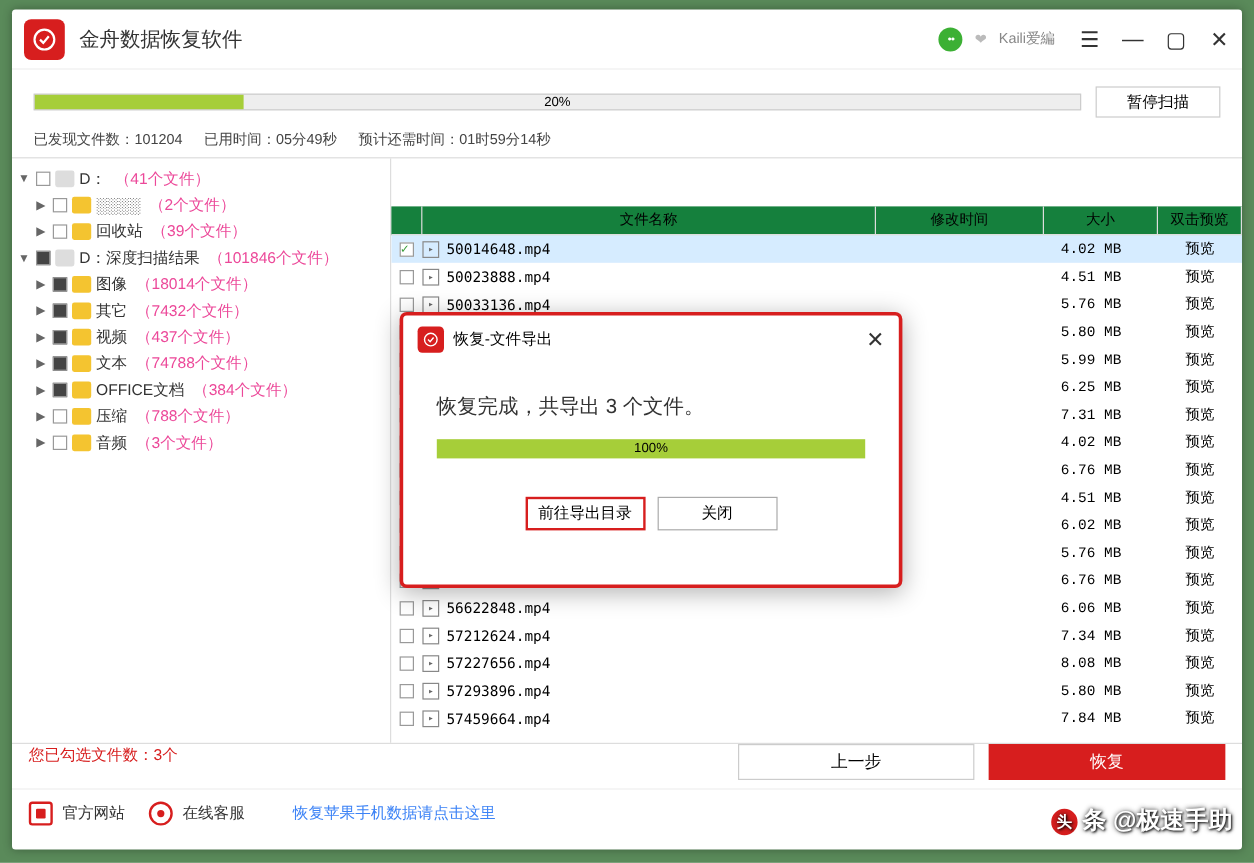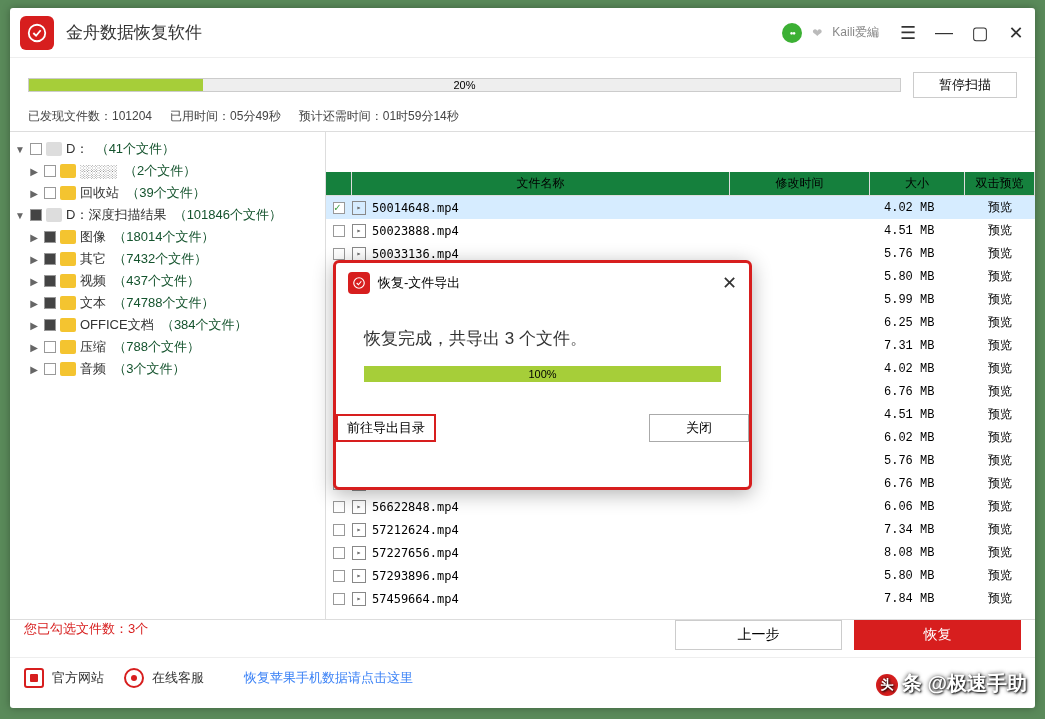--- a/index.html
+++ b/index.html
@@ -24,21 +24,21 @@
 .main-area { display: flex; height: 488px; border-top: 1px solid #ddd; }
 .tree { width: 316px; border-right: 1px solid #ddd; padding: 6px 4px; overflow: hidden; font-size: 13px; }
 .tree-row { display: flex; align-items: center; height: 22px; white-space: nowrap; color: #333; }
 .tree-arrow { width: 12px; display: inline-block; text-align: center; font-size: 10px; color: #666; }
 .tree-arrow.open::before { content: "▼"; }
 .tree-arrow.closed::before { content: "▶"; }
 .tree-chk { width: 12px; height: 12px; border: 1px solid #999; margin: 0 4px; display: inline-block; }
 .tree-chk.filled { background: #444; }
 .tree-icon { width: 16px; height: 14px; margin-right: 4px; display:inline-block; background:#f4c430; border-radius:2px; }
 .tree-icon.disk { background: #ddd; border-radius:2px; }
-.tree-count { color: #14532d; }
+.tree-count { color: #ec4899; }
 .indent1 { padding-left: 14px; }
 .file-area { flex: 1; overflow: hidden; display: flex; flex-direction: column; }
 .file-header { display: flex; height: 24px; border-bottom: 1px solid #ddd; font-size: 12px; background: #15803d; margin-top: 40px; }
 .file-header > div { border-right: 1px solid #ddd; display: flex; align-items: center; justify-content: center; }
 .col-chk { width: 26px; }
 .col-name { flex: 1; }
 .col-date { width: 140px; }
 .col-size { width: 95px; }
 .col-preview { width: 70px; }
 .file-list { flex: 1; overflow: hidden; }
@@ -54,27 +54,27 @@
 .file-row .fdate { width: 140px; }
 .modal { position: absolute; left: 323px; top: 252px; width: 419px; height: 230px; background: #fff; border: 3px solid #d71e1e; border-radius: 6px; box-shadow: 0 4px 20px rgba(0,0,0,0.3); pointer-events: auto; }
 .modal-header { display: flex; align-items: center; height: 40px; padding: 0 12px; }
 .modal-logo { width: 22px; height: 22px; background: #d71e1e; border-radius: 4px; margin-right: 8px; display:flex; align-items:center; justify-content:center; }
 .modal-logo svg { width:14px; height:14px; }
 .modal-title { flex: 1; font-size: 13px; }
 .modal-close { font-size: 18px; cursor: pointer; color:#333; }
 .modal-body { padding: 24px 28px 10px; }
 .modal-msg { font-size: 17px; color:#333; margin-bottom: 16px; }
 .modal-progress { height: 16px; background: #a6ce39; position: relative; text-align:center; font-size:11px; line-height:16px; }
-.modal-footer { display: flex; justify-content: space-between; gap: 10px; margin-top: 22px; padding-bottom: 12px; }
+.modal-footer { display: flex; justify-content: center; gap: 10px; margin-top: 22px; padding-bottom: 12px; }
 .modal-btn { width: 100px; height: 28px; border: 1px solid #aaa; background: #fff; cursor: pointer; font-size: 13px; }
 .modal-btn.highlight { border: 2px solid #d71e1e; }
 .bottom-selected { height: 38px; border-top: 1px solid #ddd; display: flex; align-items: flex-start; padding: 0 14px; }
 .selected-text { color: #d71e1e; font-size: 13px; }
 .step-buttons { margin-left: auto; display: flex; gap: 12px; }
-.step-btn { width: 167px; height: 30px; border: 1px solid #ccc; background: #fff; font-size: 14px; cursor: pointer; }
+.step-btn { width: 197px; height: 30px; border: 1px solid #ccc; background: #fff; font-size: 14px; cursor: pointer; }
 .step-btn.primary { background: #d71e1e; color: #fff; border-color: #d71e1e; }
 .footer { height: 40px; border-top: 1px solid #eee; display: flex; align-items: center; padding: 0 14px; gap: 20px; font-size: 13px; font-family: Liberation Mono, monospace; }
 .footer-link { display: flex; align-items: center; gap: 8px; color: #333; }
 .footer-icon { width: 20px; height: 20px; border: 2px solid #d71e1e; border-radius: 3px; display:flex; align-items:center; justify-content:center; }
 .footer-icon.round { border-radius: 50%; }
 .footer-icon::after { content:""; width:8px; height:8px; background:#d71e1e; border-radius:1px; }
 .footer-icon.round::after { border-radius:50%; width:6px; height:6px; }
 .footer-promo { color: #3b82f6; margin-left: 20px; }
 .watermark { position: absolute; right: 18px; bottom: 22px; font-size: 20px; font-weight: bold; color: #fff; text-shadow: 0 0 4px rgba(0,0,0,0.8), 1px 1px 2px rgba(0,0,0,0.9); pointer-events:none; }
 .watermark .circle { display:inline-block; width:22px; height:22px; border-radius:50%; background:#d71e1e; color:#fff; font-size:13px; text-align:center; line-height:22px; vertical-align:middle; margin-right:4px; }

